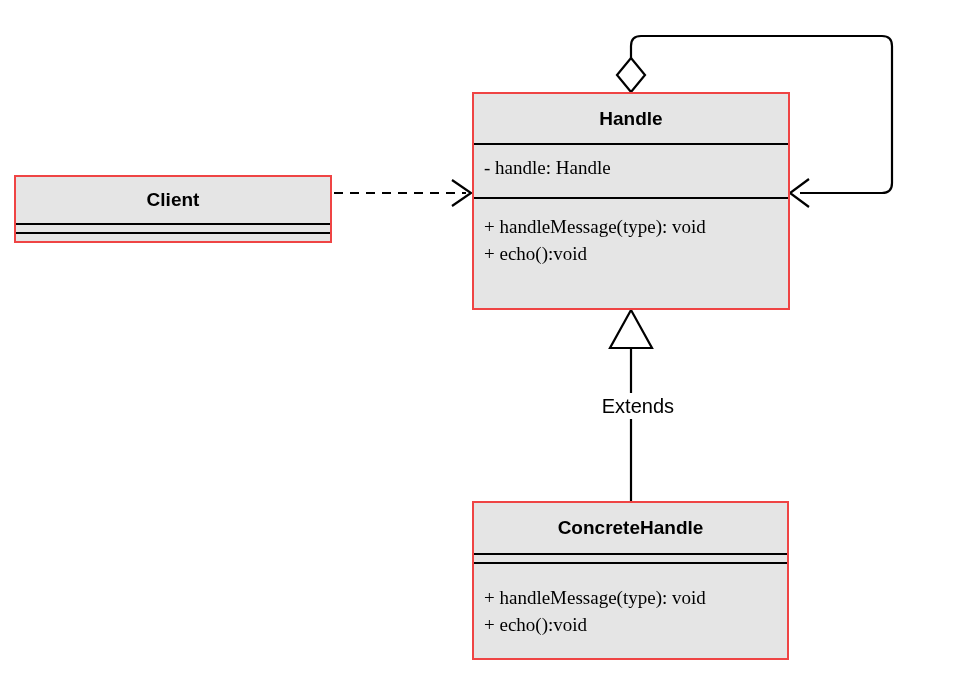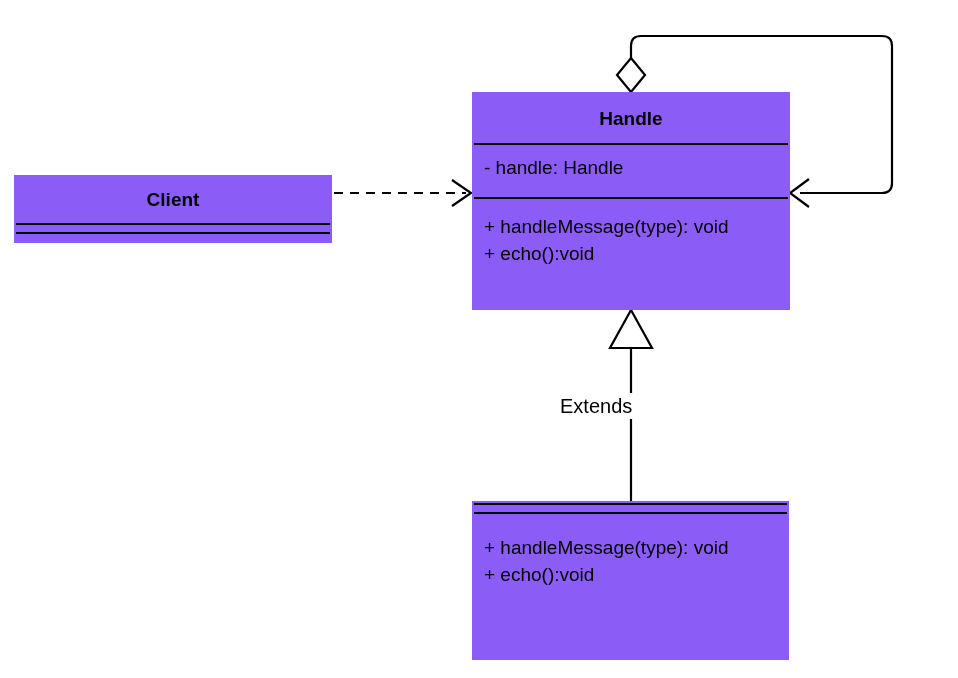--- a/index.html
+++ b/index.html
@@ -17,22 +17,22 @@
     width: 958px;
     height: 678px;
     background: #ffffff;
     overflow: hidden;
   }
 
   
   .uml-class {
     position: absolute;
     box-sizing: border-box;
-    background: #8b5cf6;
-    border: 2px solid #8b5cf6;
+    background: #e5e5e5;
+    border: 2px solid #ef4444;
     z-index: 5;
   }
   .uml-title {
     box-sizing: border-box;
     text-align: center;
     font-weight: bold;
     color: #000000;
     white-space: nowrap;
     overflow: hidden;
   }
@@ -44,20 +44,21 @@
   }
   .uml-compartment.thin {
     height: 9px;
     padding: 0;
   }
   .uml-line {
     white-space: nowrap;
     overflow: hidden;
     text-overflow: clip;
     color: #000000;
+    font-family: Liberation Serif, serif;
   }
 
   
   #client-class {
     left: 14px;
     top: 175px;
     width: 318px;
     height: 68px;
   }
   #client-class .uml-title {
@@ -140,24 +141,24 @@
   .conn-svg .hollow {
     fill: #ffffff;
     stroke: #000000;
     stroke-width: 2.2;
     stroke-linejoin: miter;
   }
 
   
   #extends-label {
     position: absolute;
-    left: 560px;
+    left: 576px;
     top: 393px;
     width: 98px;
-    text-align: left;
+    text-align: right;
     font-size: 20px;
     line-height: 26px;
     color: #000000;
     background: #ffffff;
     z-index: 6;
     white-space: nowrap;
   }
 </style>
 </head>
 <body>
@@ -202,20 +203,21 @@
     </div>
     <div class="uml-compartment" id="handle-methods">
       <div class="uml-line">+ handleMessage(type): void</div>
       <div class="uml-line">+ echo():void</div>
     </div>
   </div>
 
   <div id="extends-label">Extends</div>
 
   <div class="uml-class" id="concrete-class">
+    <div class="uml-title">ConcreteHandle</div>
     <div class="uml-compartment thin"></div>
     <div class="uml-compartment" id="concrete-methods">
       <div class="uml-line">+ handleMessage(type): void</div>
       <div class="uml-line">+ echo():void</div>
     </div>
   </div>
 
 </div>
 
 </body></html>

